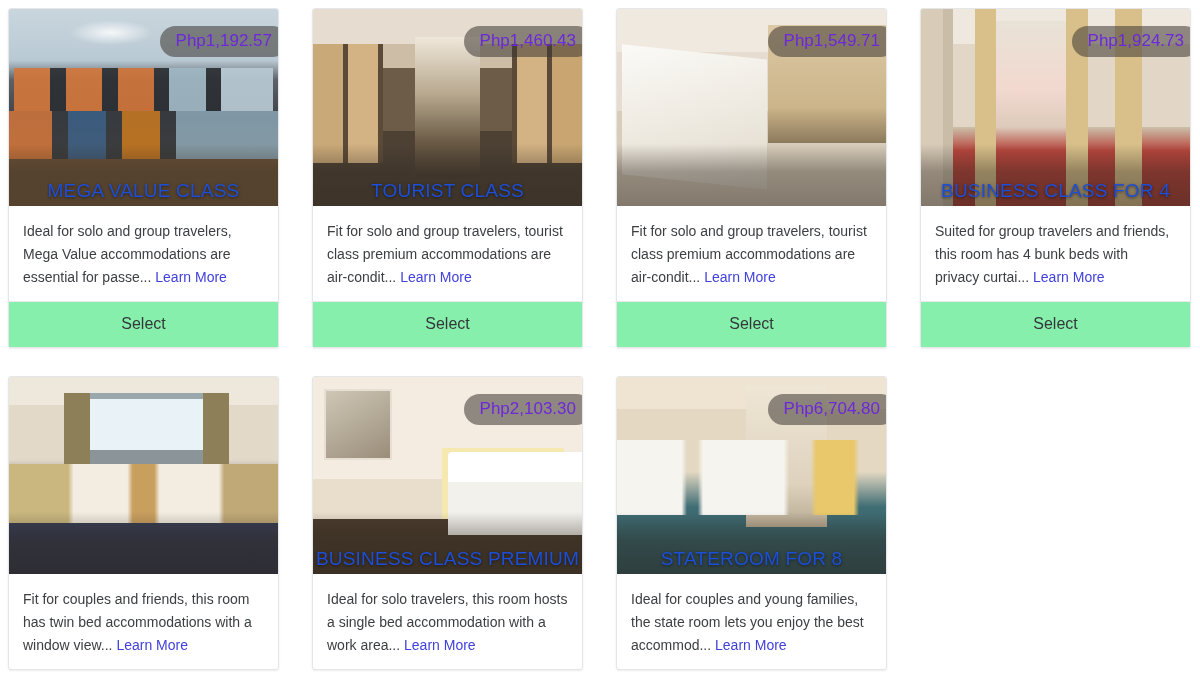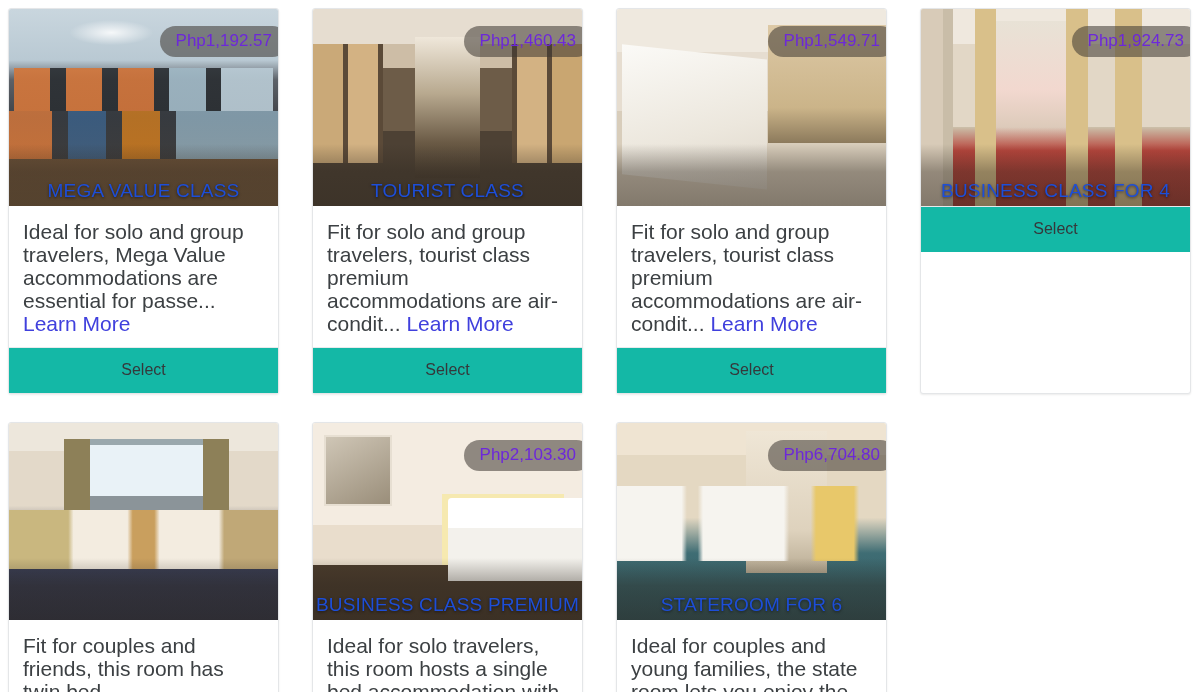--- a/index.html
+++ b/index.html
@@ -54,32 +54,32 @@
     top: 17px; right: -10px;
     background: rgba(60,55,50,0.55);
     color: #6d28d9;
     font-size: 17px;
     padding: 5px 16px 6px 16px;
     border-radius: 18px;
     white-space: nowrap;
   }
   .desc {
     padding: 14px 14px 12px 14px;
-    font-size: 21px;
+    font-size: 14px;
     line-height: 23px;
     color: #3c4043;
     flex: 1;
   }
   .learn {
     color: #4040dd;
     cursor: pointer;
   }
   .select-bar {
     border-top: 1px solid #e8eaec;
-    background: #14b8a6;
+    background: #86efac;
     text-align: center;
     font-size: 16px;
     color: #35383b;
     padding: 13px 0 14px 0;
     cursor: pointer;
   }
 
   
   .p-bunk {
     background:
@@ -217,20 +217,21 @@
     <div class="select-bar">Select</div>
   </div>
 
   <div class="card">
     <div class="media">
       <div class="photo p-biz4"></div>
       <div class="scrim"></div>
       <div class="room-title">BUSINESS CLASS FOR 4</div>
       <div class="price-badge">Php1,924.73</div>
     </div>
+    <div class="desc"><span>Suited for group travelers and friends, this room has 4 bunk beds with privacy curtai...</span> <span class="learn">Learn More</span></div>
     <div class="select-bar">Select</div>
   </div>
 
   <div class="card">
     <div class="media">
       <div class="photo p-biz2"></div>
       <div class="scrim"></div>
     </div>
     <div class="desc"><span>Fit for couples and friends, this room has twin bed accommodations with a window view...</span> <span class="learn">Learn More</span></div>
 
@@ -244,20 +245,20 @@
       <div class="price-badge">Php2,103.30</div>
     </div>
     <div class="desc"><span>Ideal for solo travelers, this room hosts a single bed accommodation with a work area...</span> <span class="learn">Learn More</span></div>
 
   </div>
 
   <div class="card">
     <div class="media">
       <div class="photo p-state"></div>
       <div class="scrim"></div>
-      <div class="room-title">STATEROOM FOR 6</div>
+      <div class="room-title">STATEROOM FOR 8</div>
       <div class="price-badge">Php6,704.80</div>
     </div>
     <div class="desc"><span>Ideal for couples and young families, the state room lets you enjoy the best accommod...</span> <span class="learn">Learn More</span></div>
 
   </div>
 
 </div>
 
 </body></html>

